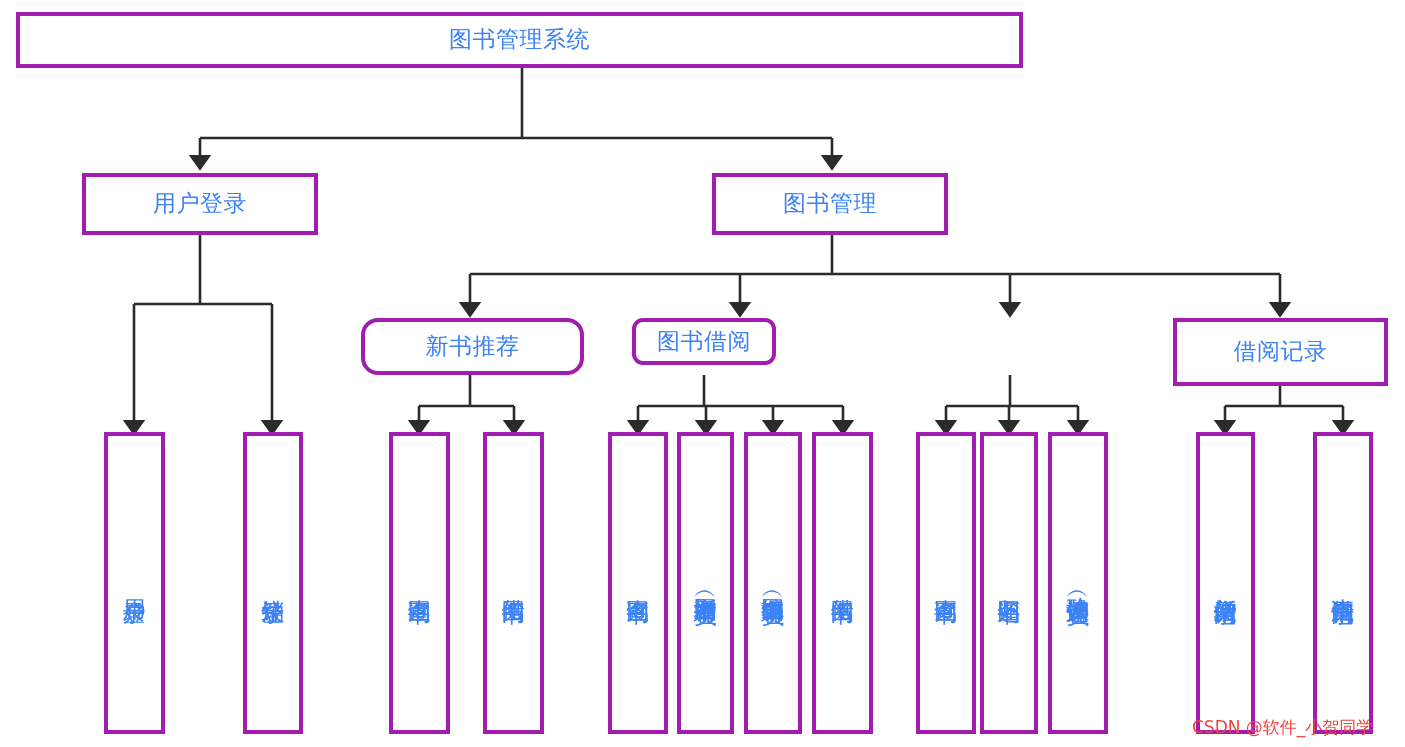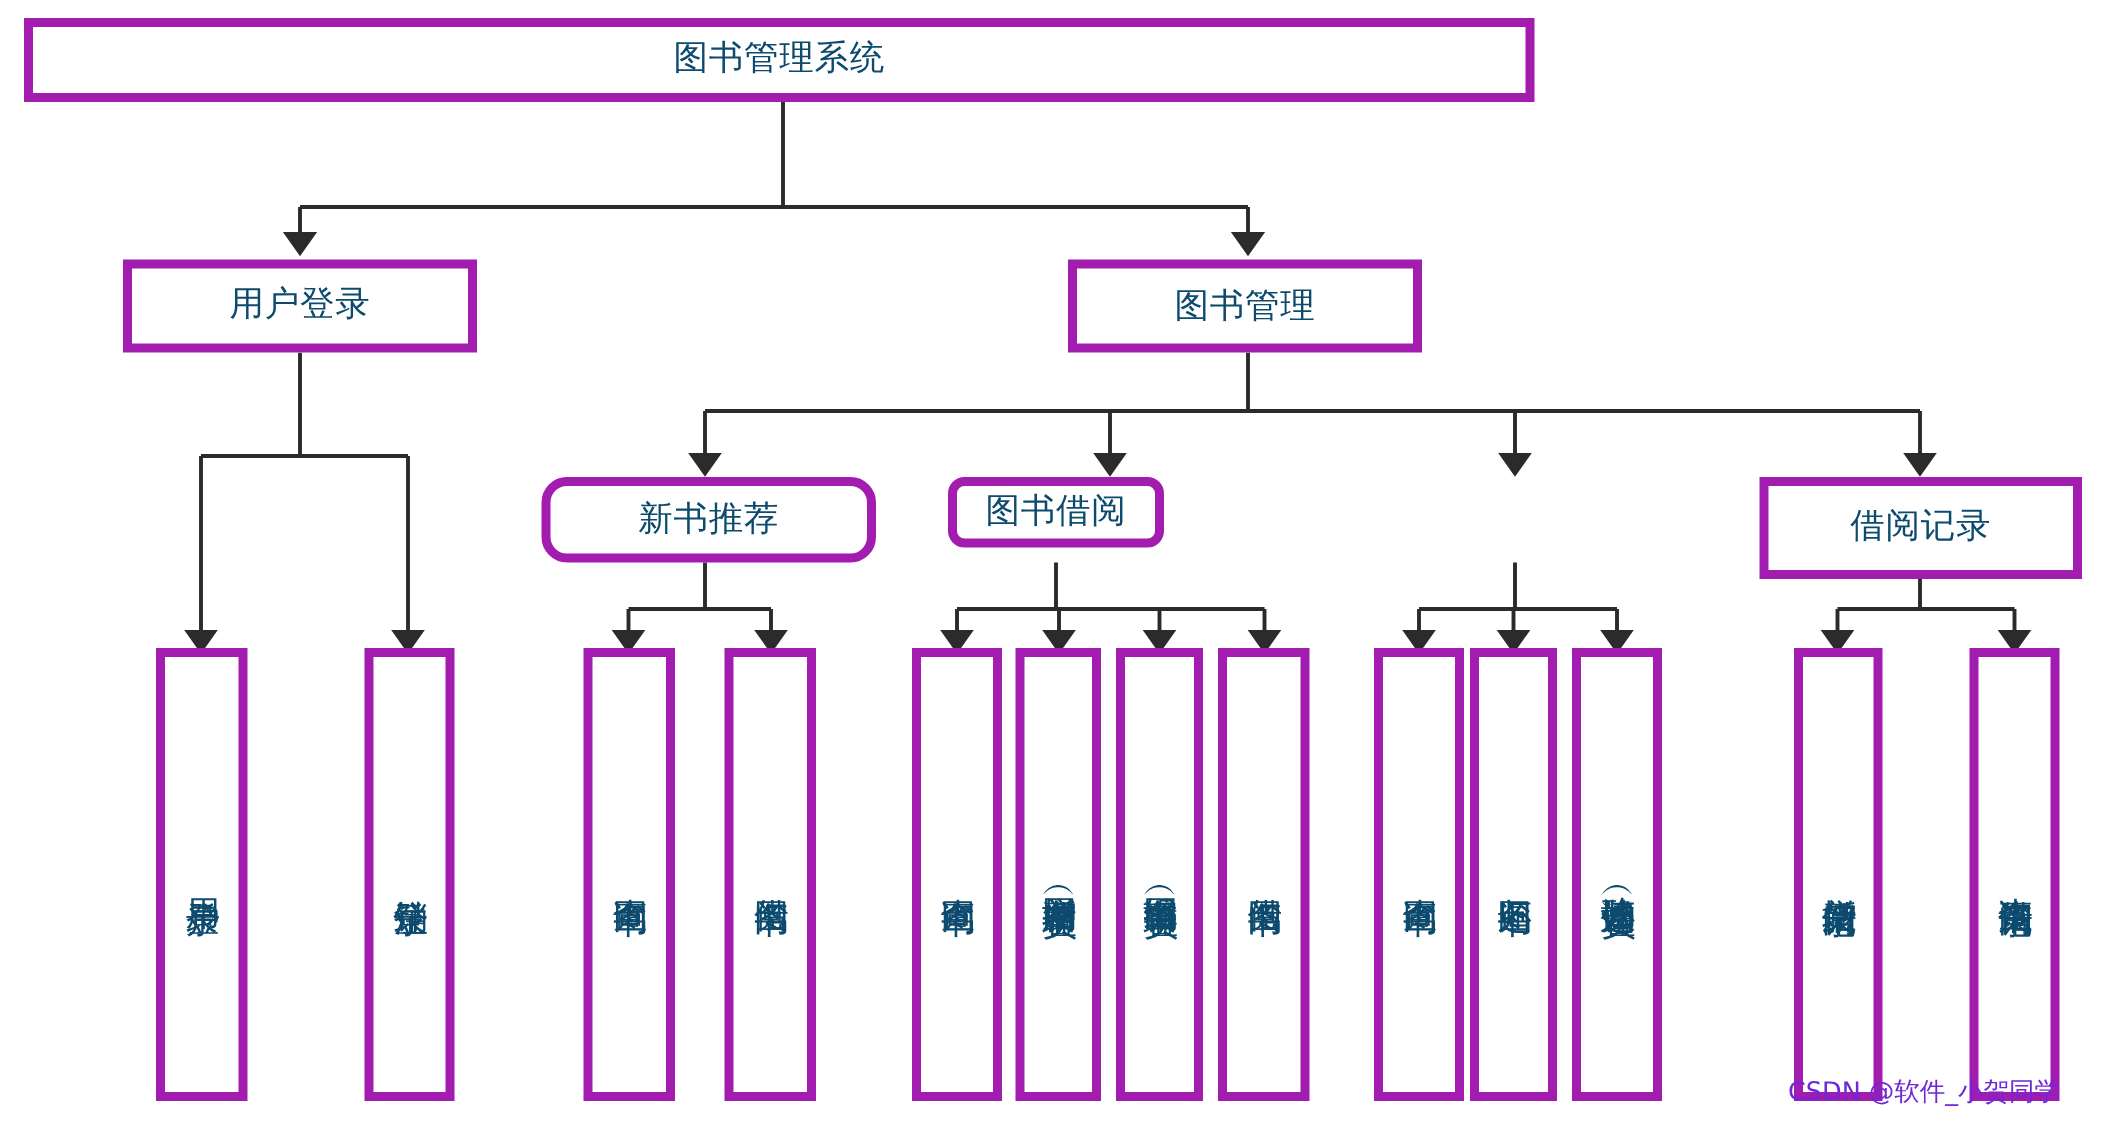--- a/index.html
+++ b/index.html
@@ -23,25 +23,25 @@
     left: 0;
     top: 0;
     width: 1405px;
     height: 747px;
     pointer-events: none;
   }
   .node {
     position: absolute;
     box-sizing: border-box;
     background: #ffffff;
-    border: 6px solid #a21caf;
+    border: 4px solid #a21caf;
     display: flex;
     align-items: center;
     justify-content: center;
-    color: #0c4a6e;
+    color: #3b82f6;
     z-index: 2;
   }
   .node .label {
     display: block;
     text-align: center;
     line-height: 1.18;
     white-space: pre-line;
   }
   
   .node.horiz .label {
@@ -57,21 +57,21 @@
     writing-mode: vertical-rl;
     text-orientation: upright;
     font-size: 23px;
     line-height: 1.16;
     letter-spacing: 1px;
     max-height: 100%;
   }
   .watermark {
     position: absolute;
     font-size: 17px;
-    color: #6d28d9;
+    color: #ef4444;
     white-space: nowrap;
     z-index: 5;
     font-family: "DejaVu Sans", "Liberation Sans", sans-serif;
   }
 </style>
 </head>
 <body>
 
 <div id="diagram">
 

